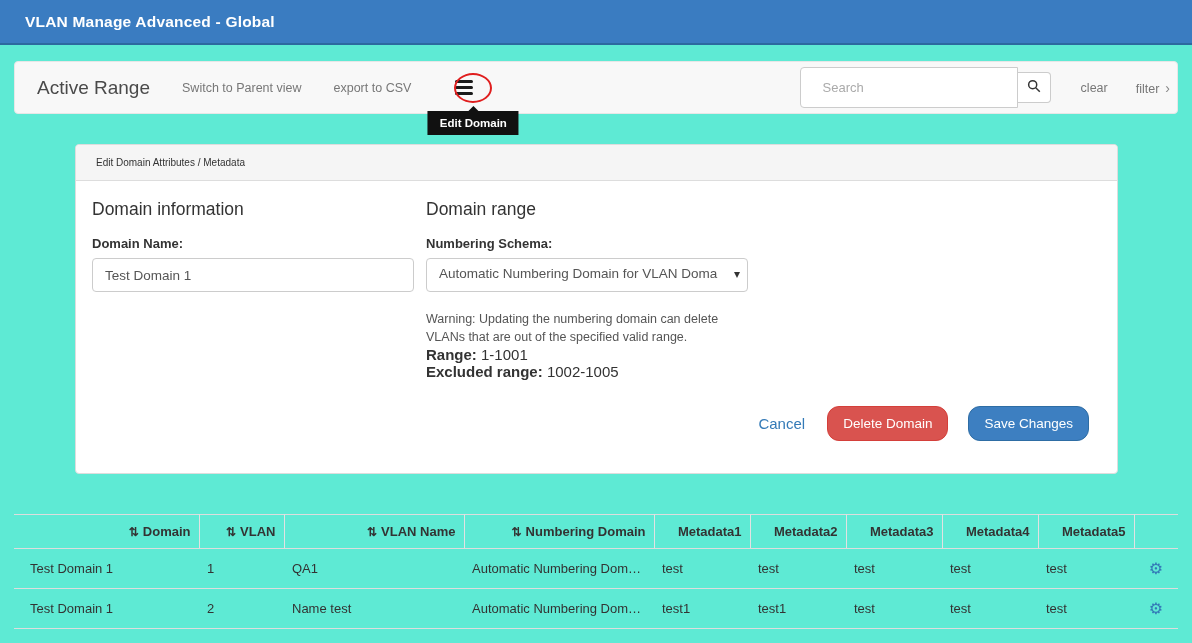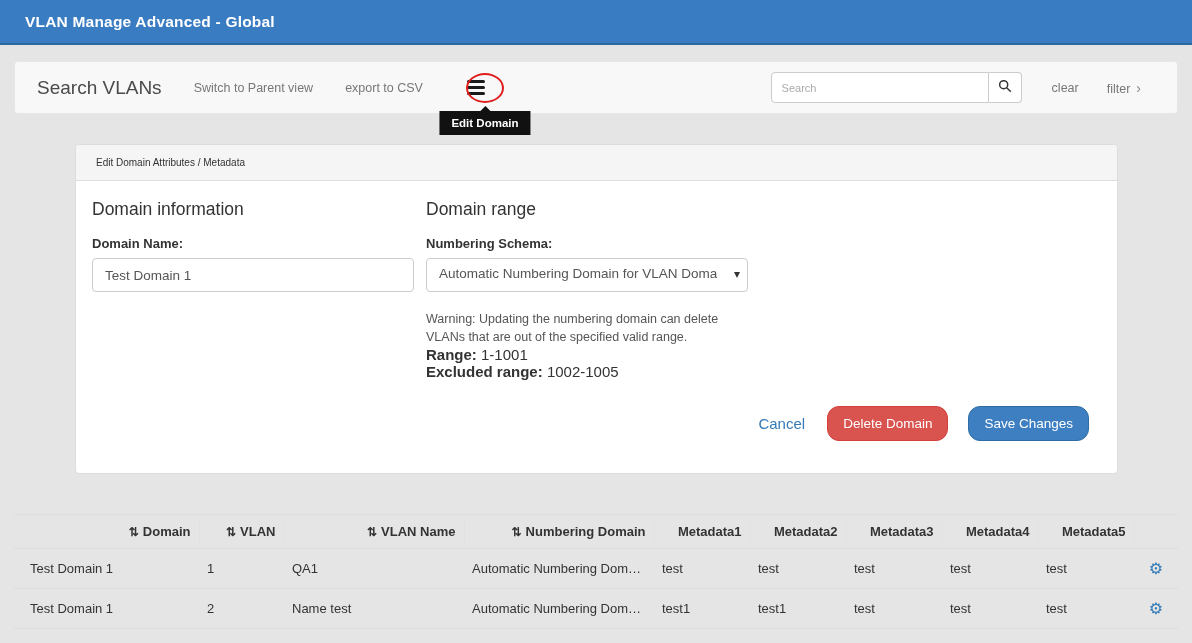--- a/index.html
+++ b/index.html
@@ -1,39 +1,39 @@
 <!DOCTYPE html>
 <html><head>
 <meta charset="utf-8">
 <style>
   * { box-sizing: border-box; margin: 0; padding: 0; }
   body { font-family: "Liberation Sans", sans-serif; background: #fff; }
-  .page { width: 1192px; height: 643px; background: #e5e5e5; overflow: hidden; position: relative; }
+  .page { width: 1192px; height: 643px; background: #5eead4; overflow: hidden; position: relative; }
 
   
   .app-bar { height: 45px; background: #3a7cc1; border-bottom: 2px solid #2c699f; display: flex; align-items: center; padding: 0 25px; }
   .app-bar .title { color: #ffffff; font-size: 15.5px; font-weight: 600; letter-spacing: .2px; }
 
   
   .toolbar { margin: 16px 14px 0 14px; height: 53px; background: #f8f8f8; border: 1px solid #e7e7e7; border-radius: 4px; display: flex; align-items: center; position: relative; }
   .toolbar .heading { font-size: 19px; color: #4a4a4a; margin-left: 22px; }
   .toolbar .tlink { font-size: 12.5px; color: #777; margin-left: 32px; cursor: pointer; text-decoration: none; }
   .hamburger-wrap { position: relative; margin-left: 44px; width: 36px; height: 30px; display: flex; align-items: center; justify-content: flex-start; cursor: pointer; }
   .hamburger { display: flex; flex-direction: column; gap: 3px; }
   .hamburger .bar { width: 18px; height: 3px; background: #1a1a1a; border-radius: 2px; }
   .annotation-circle { position: absolute; left: -1px; top: 0px; width: 38px; height: 30px; border: 2.5px solid #e01e1e; border-radius: 50%; pointer-events: none; }
   .tooltip { position: absolute; top: 38px; left: 50%; transform: translateX(-50%); background: #111; color: #fff; font-size: 11.5px; font-weight: bold; padding: 6px 12px; white-space: nowrap; z-index: 30; }
   .tooltip::before { content: ""; position: absolute; top: -5px; left: 50%; transform: translateX(-50%); border-left: 5px solid transparent; border-right: 5px solid transparent; border-bottom: 5px solid #111; }
   .toolbar .spacer { flex: 1; }
   .search-group { display: flex; align-items: center; }
-  .search-input { width: 218px; height: 31px; border: 1px solid #ccc; border-radius: 4px 0 0 4px; padding: 6px 10px; font-size: 11px; color: #555; outline: none; font-family: "Liberation Sans", sans-serif; }
+  .search-input { width: 218px; height: 41px; border: 1px solid #ccc; border-radius: 4px 0 0 4px; padding: 6px 22px; font-size: 13px; color: #555; outline: none; font-family: "Liberation Sans", sans-serif; }
   .search-input::placeholder { color: #aaa; }
   .search-btn { width: 33px; height: 31px; background: #fff; border: 1px solid #ccc; border-left: none; border-radius: 0 4px 4px 0; display: flex; align-items: center; justify-content: center; cursor: pointer; }
   .clear-link { font-size: 12.5px; color: #777; margin-left: 30px; cursor: pointer; }
-  .filter-link { font-size: 12.5px; color: #777; margin-left: 28px; margin-right: 36px; cursor: pointer; }
+  .filter-link { font-size: 12.5px; color: #777; margin-left: 28px; margin-right: 7px; cursor: pointer; }
   .filter-link .chev { display: inline-block; margin-left: 6px; font-size: 14px; color: #888; }
 
   
   .panel { width: 1043px; margin: 30px auto 0 75px; border: 1px solid #ddd; border-radius: 4px; background: #fff; }
   .panel-heading { background: #f5f5f5; border-bottom: 1px solid #ddd; border-radius: 4px 4px 0 0; padding: 12px 20px; font-size: 10px; color: #333; }
   .panel-body { padding: 18px 22px 32px 16px; }
   .cols { display: flex; gap: 12px; }
   .col { width: 322px; }
   .col h2 { font-size: 17.5px; font-weight: normal; color: #333; margin-bottom: 16px; }
   .field-label { display: block; font-size: 13px; font-weight: bold; color: #333; margin-bottom: 7px; }
@@ -64,21 +64,21 @@
 </head>
 <body>
 
 <div class="page">
 
   <div class="app-bar">
     <div class="title">VLAN Manage Advanced - Global</div>
   </div>
 
   <div class="toolbar">
-    <div class="heading">Search VLANs</div>
+    <div class="heading">Active Range</div>
     <a class="tlink">Switch to Parent view</a>
     <a class="tlink">export to CSV</a>
 
     <div class="hamburger-wrap">
       <div class="hamburger">
         <div class="bar"></div>
           <div class="bar"></div>
           <div class="bar"></div>
       </div>
       <div class="annotation-circle"></div>

